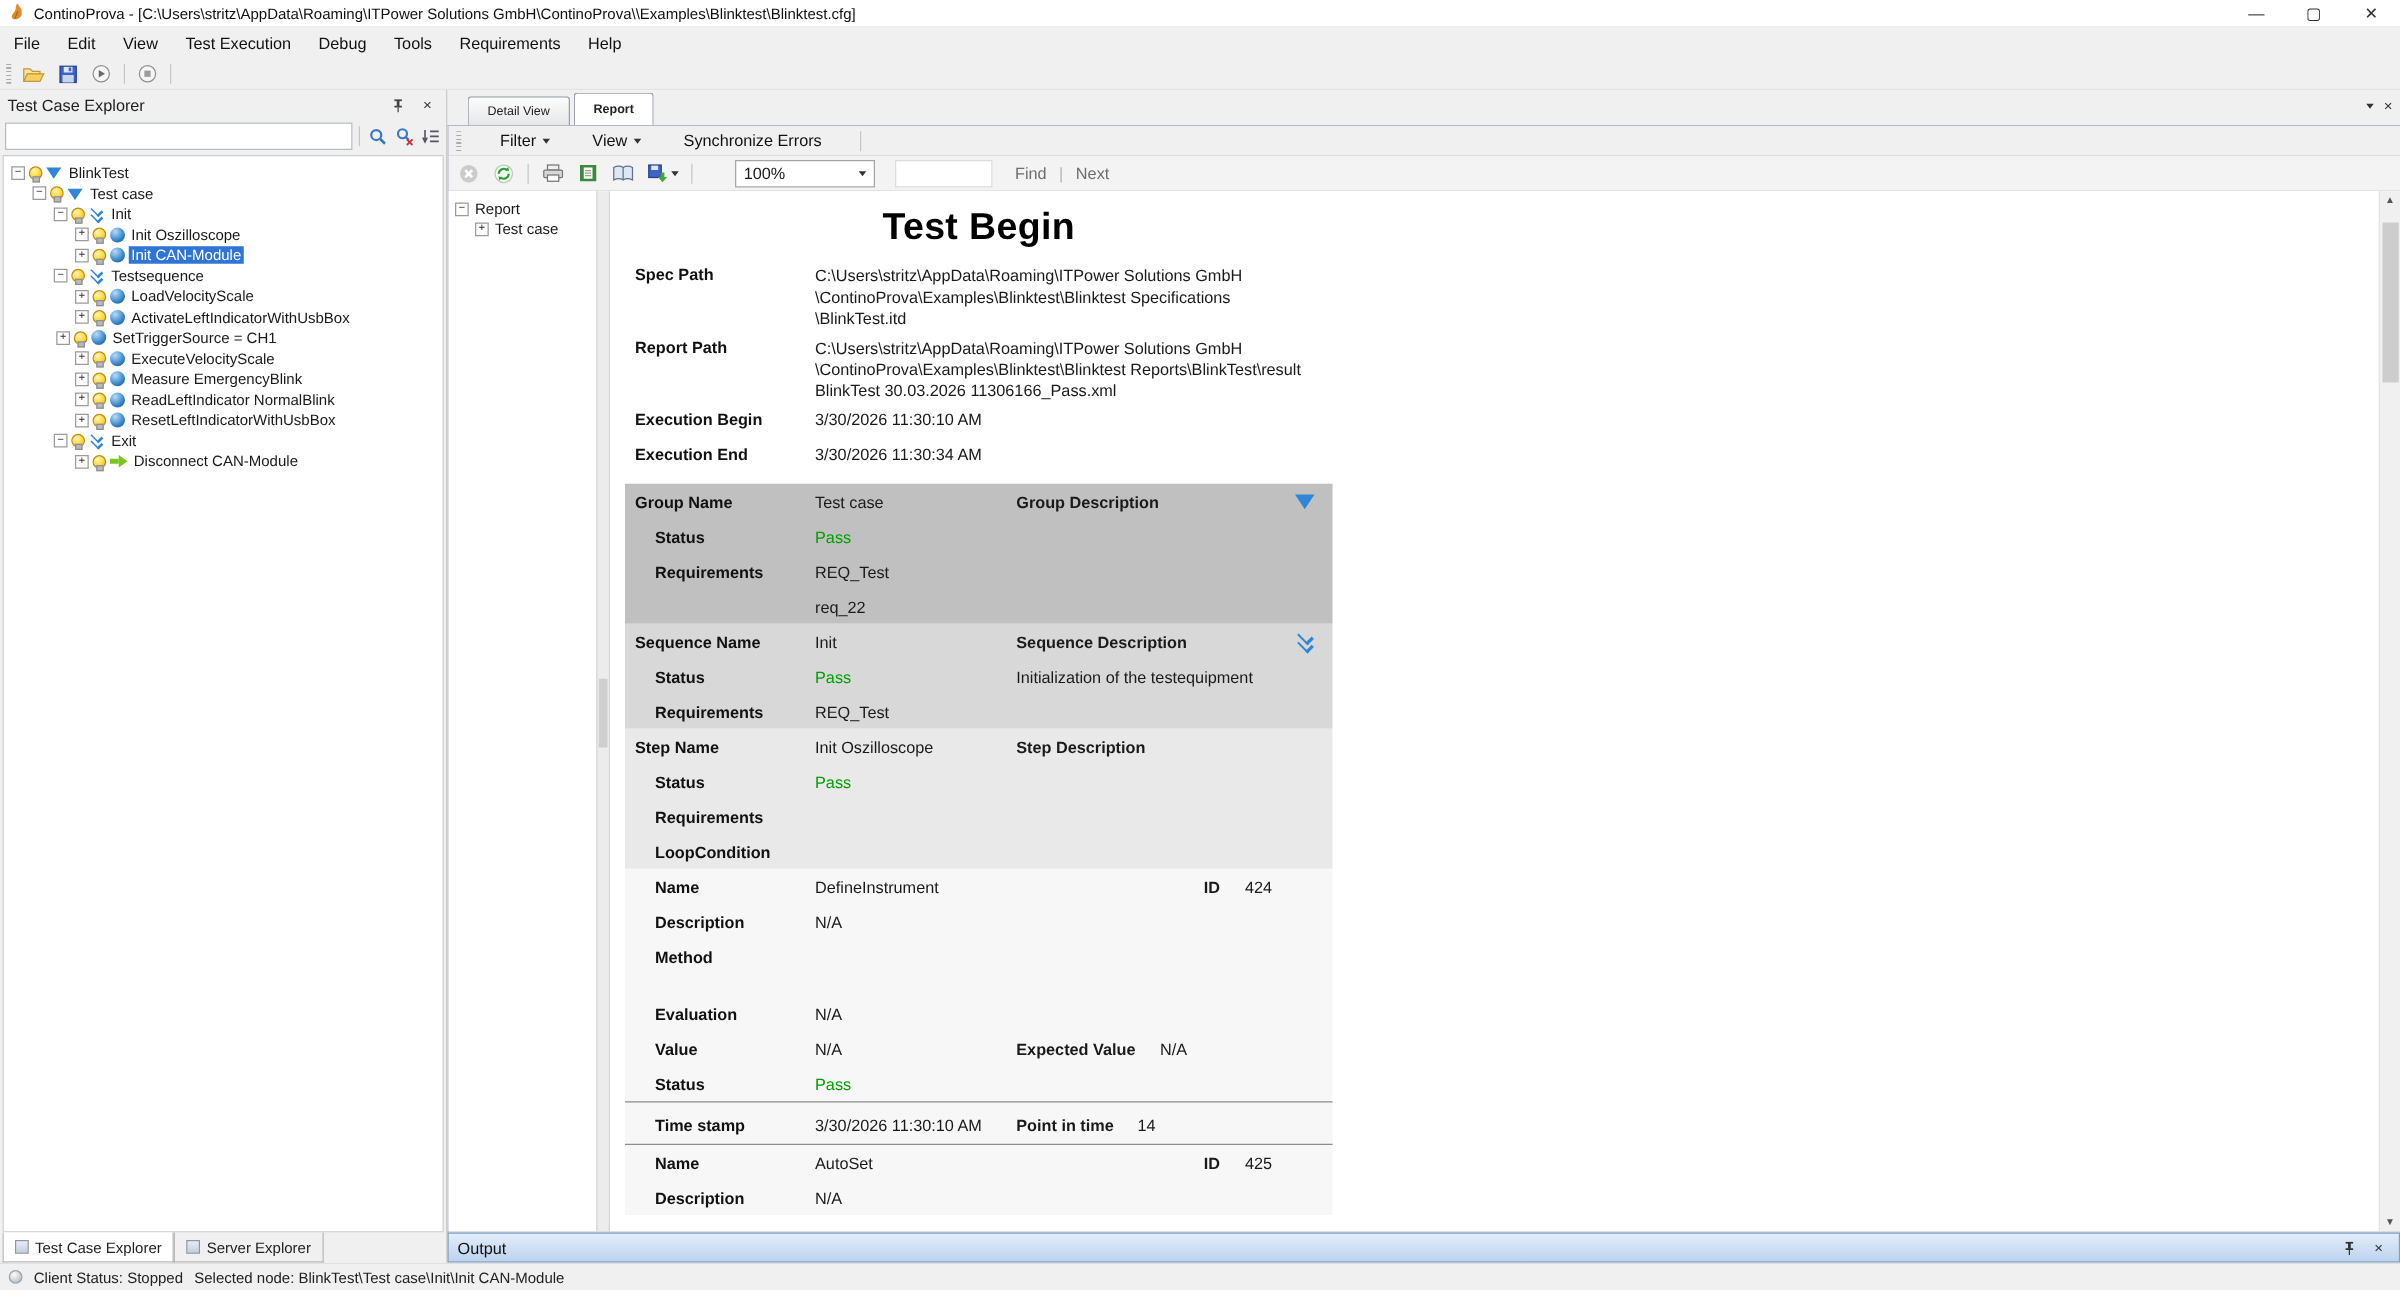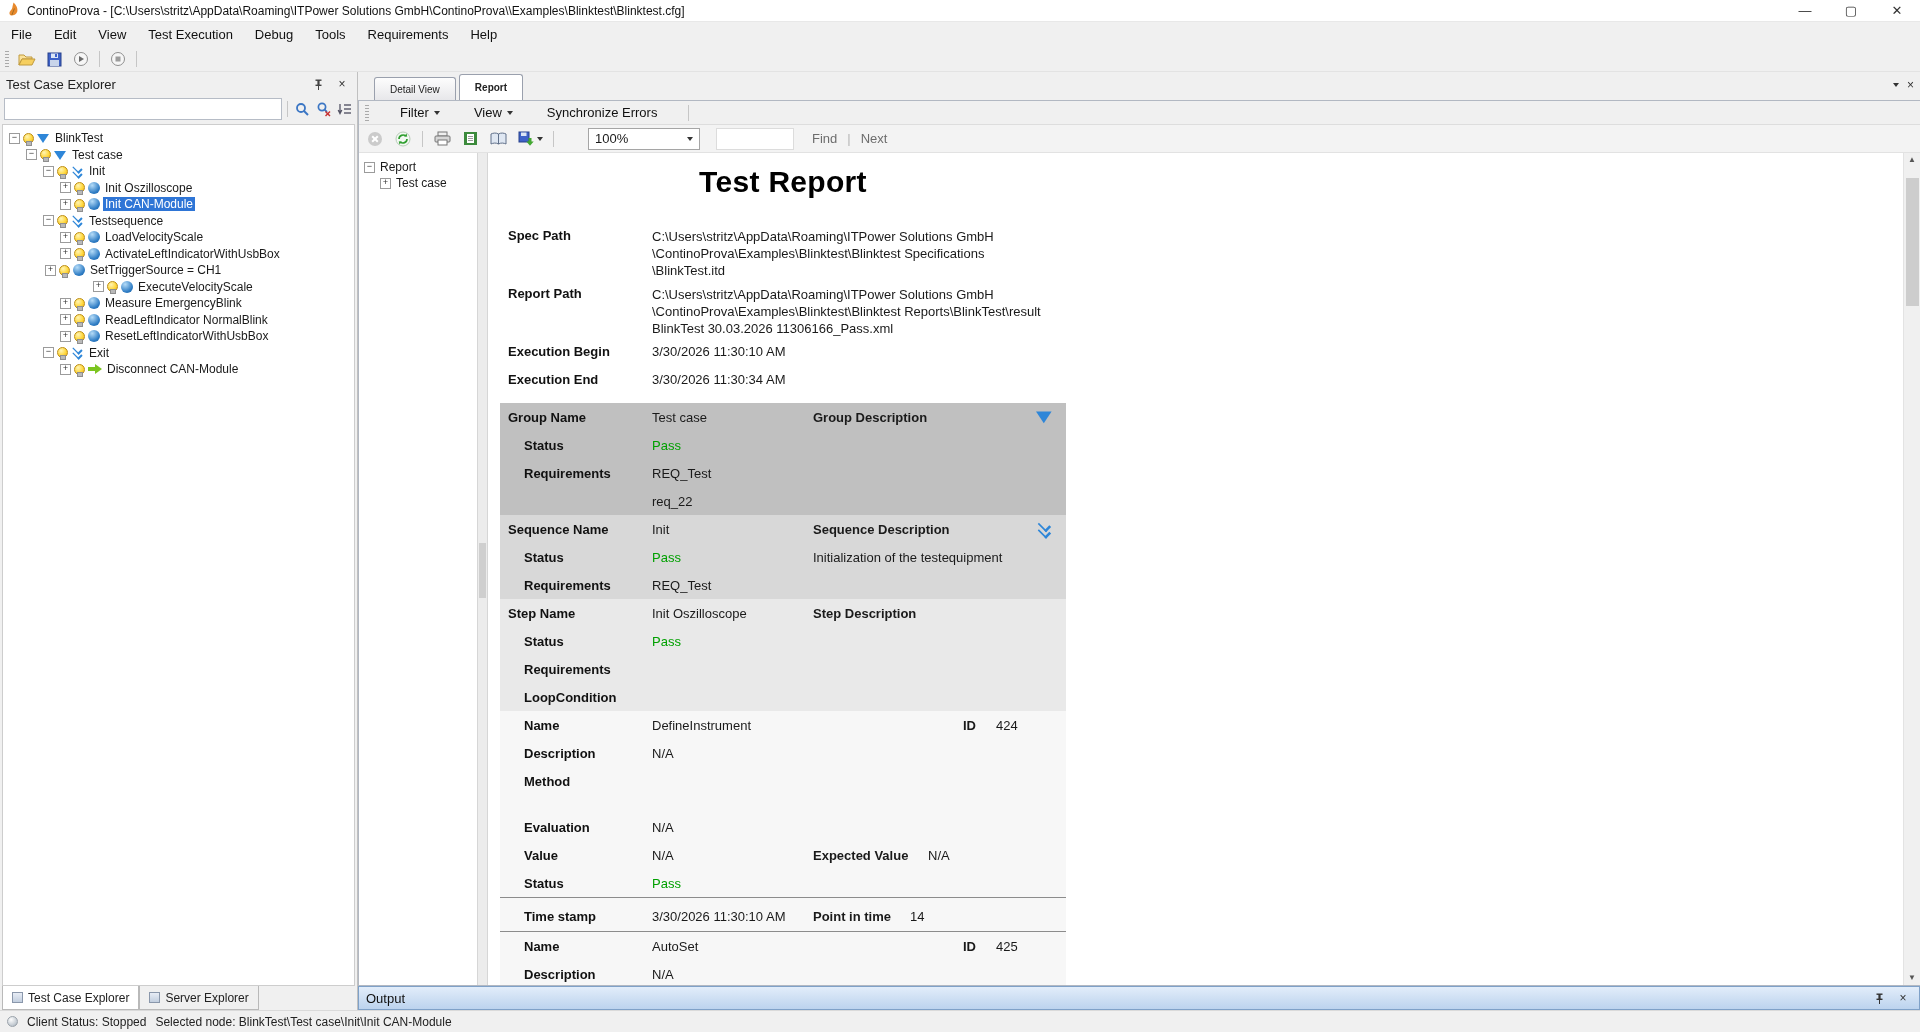--- a/index.html
+++ b/index.html
@@ -82,21 +82,21 @@
 .rsplit{width:11px;background:#ececec;border-left:1px solid #d6d6d6;border-right:1px solid #d6d6d6;position:relative}
 .rsplit::after{content:"";position:absolute;left:1px;top:390px;width:7px;height:55px;background:#cfcfcf}
 .rdoc{flex:1;overflow:hidden;position:relative;background:#fff}
 .rscroll{width:17px;background:#f0f0f0;border-left:1px solid #e3e3e3;position:relative;display:flex;flex-direction:column;justify-content:space-between;align-items:center;padding:2px 0}
 .sarrow{font-size:8px;color:#555;line-height:10px}
 .sthumb{position:absolute;left:2px;top:25px;width:13px;height:128px;background:#cdcdcd}
 
 
 .doc-inner{width:566px;margin-left:12px}
 .rtitle{font-size:30px;font-weight:bold;text-align:center;margin-top:12px;letter-spacing:.3px;color:#000}
-.meta{margin-top:22px}
+.meta{margin-top:6px}
 .drow{position:relative;min-height:28px;padding-top:7px;font-size:13px}
 .drow.h58{min-height:58px}
 .drow.h46{min-height:46px}
 .lab{position:absolute;left:8px;font-weight:bold;white-space:nowrap;color:#111}
 .lab.ind{left:24px}
 .cval{position:absolute;left:152px;white-space:nowrap}
 .cval .ln{line-height:17px}
 .cdesc{position:absolute;left:313px;white-space:nowrap}
 .cdesc.b{font-weight:bold}
 .cexp{position:absolute;left:428px;white-space:nowrap}
@@ -271,21 +271,21 @@
           <span class="i-bulb"></span>
           <span class="i-sph"></span>
           <span class="tlb">ActivateLeftIndicatorWithUsbBox</span>
         </div>
       <div class="trw" style="padding-left:42px">
           <span class="exp p"></span>
           <span class="i-bulb"></span>
           <span class="i-sph"></span>
           <span class="tlb">SetTriggerSource = CH1</span>
         </div>
-      <div class="trw" style="padding-left:90px">
+      <div class="trw" style="padding-left:57px">
           <span class="exp p"></span>
           <span class="i-bulb"></span>
           <span class="i-sph"></span>
           <span class="tlb">ExecuteVelocityScale</span>
         </div>
       <div class="trw" style="padding-left:57px">
           <span class="exp p"></span>
           <span class="i-bulb"></span>
           <span class="i-sph"></span>
           <span class="tlb">Measure EmergencyBlink</span>
@@ -422,21 +422,21 @@
             </div>
           <div class="trw" style="padding-left:16px">
               <span class="exp p"></span>
               <span class="tlb">Test case</span>
             </div>
         </div>
         <div class="rsplit"></div>
 
         <div class="rdoc">
           <div class="doc-inner">
-            <div class="rtitle">Test Report</div>
+            <div class="rtitle">Test Begin</div>
 
             <div class="meta">
               <div class="drow h58">
                 <span class="lab">Spec Path</span>
                 <span class="cval">
                     <div class="ln">C:\Users\stritz\AppData\Roaming\ITPower Solutions GmbH</div>
                     <div class="ln">\ContinoProva\Examples\Blinktest\Blinktest Specifications</div>
                     <div class="ln">\BlinkTest.itd</div>
                   </span>
               </div>

